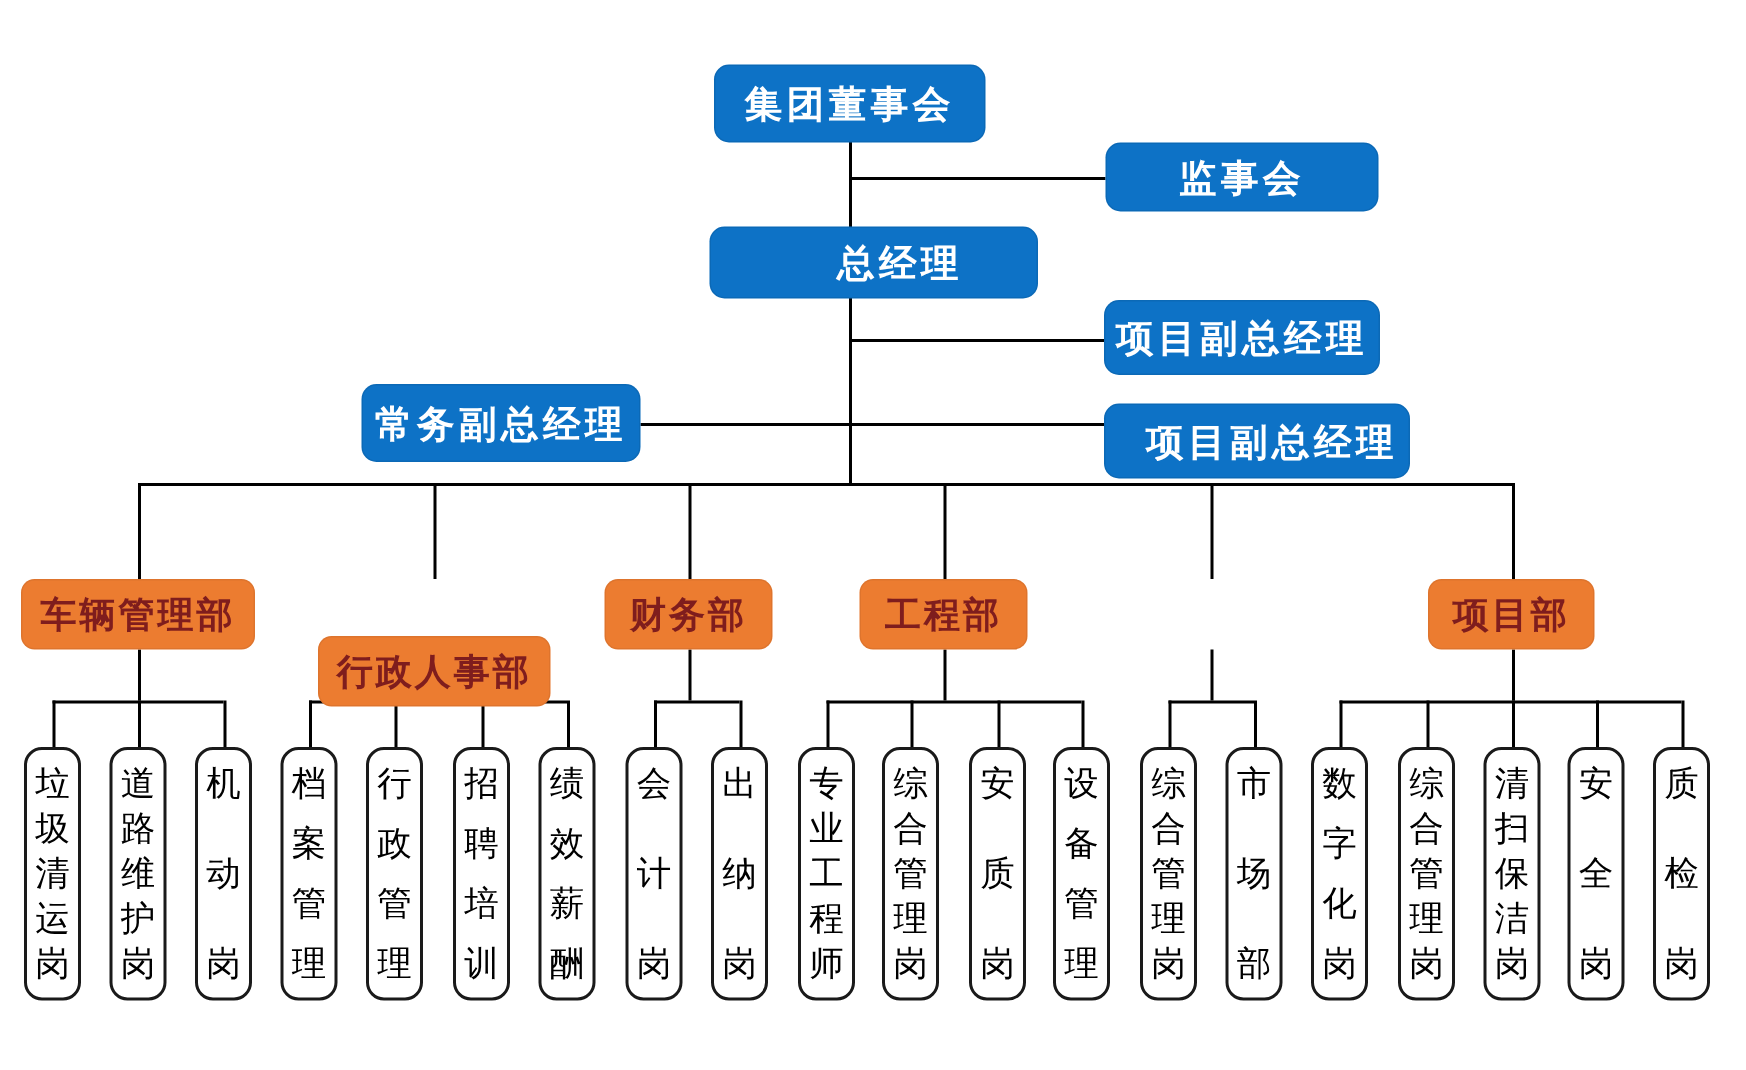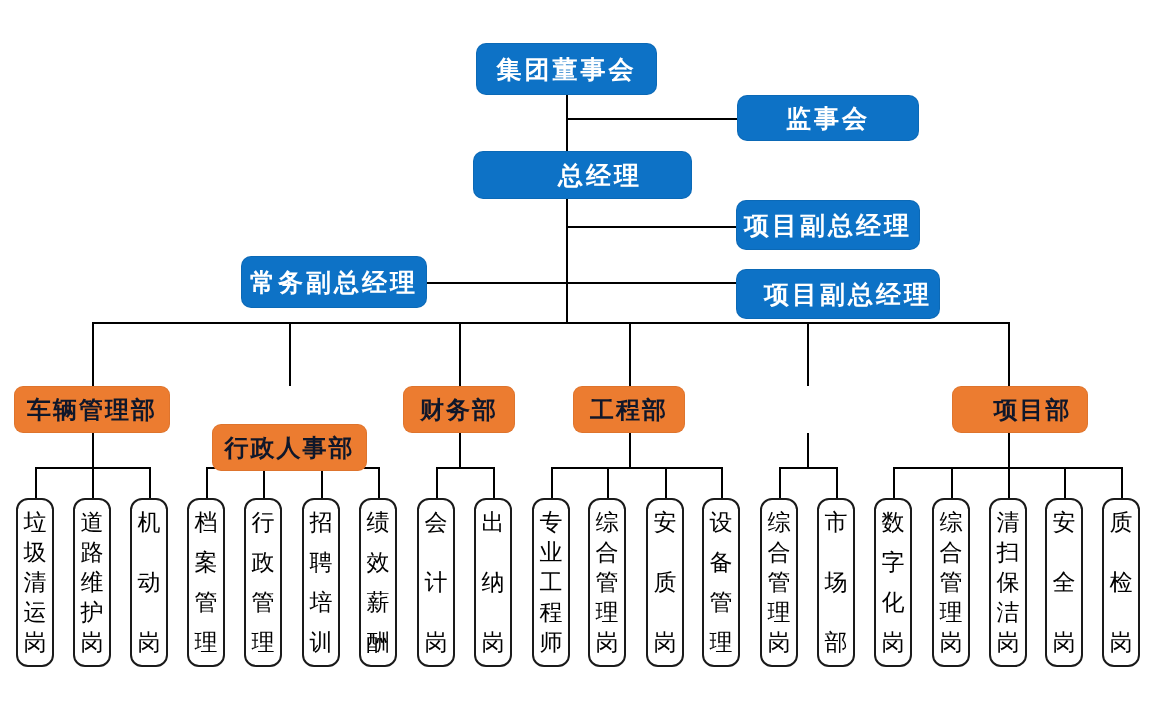--- a/index.html
+++ b/index.html
@@ -24,21 +24,21 @@
     color: #ffffff;
     border-radius: 10px;
     display: flex; align-items: center; justify-content: center;
     font-size: 25px; font-weight: bold; letter-spacing: 3px;
     box-shadow: inset 0 0 0 1px rgba(0,0,0,0.08);
   }
   
   .box-orange {
     position: absolute;
     background: #EC7C30;
-    color: #0f172a;
+    color: #7f1d1d;
     border-radius: 9px;
     display: flex; align-items: center; justify-content: center;
     font-size: 24px; font-weight: bold; letter-spacing: 2px;
     box-shadow: inset 0 0 0 1px rgba(0,0,0,0.06);
   }
   
   .vbox {
     position: absolute;
     width: 38px; height: 169px;
     box-sizing: border-box;
@@ -115,21 +115,21 @@
   <div class="box-blue" style="left:737px; top:95px; width:182px; height:46px;">监事会</div>
   <div class="box-blue" style="left:473px; top:151px; width:184px; height:48px;padding-left:35px;">总经理</div>
   <div class="box-blue" style="left:736px; top:200px; width:184px; height:50px;">项目副总经理</div>
   <div class="box-blue" style="left:241px; top:256px; width:186px; height:52px;">常务副总经理</div>
   <div class="box-blue" style="left:736px; top:269px; width:184px; height:50px;padding-left:20px;">项目副总经理</div>
 
   <div class="box-orange" style="left:14px; top:386px; width:156px; height:47px;">车辆管理部</div>
   <div class="box-orange" style="left:212px; top:408px; width:155px; height:47px;margin-top:16px;">行政人事部</div>
   <div class="box-orange" style="left:403px; top:386px; width:112px; height:47px;">财务部</div>
   <div class="box-orange" style="left:573px; top:386px; width:112px; height:47px;">工程部</div>
-  <div class="box-orange" style="left:952px; top:386px; width:111px; height:47px;padding-left:25px;">项目部</div>
+  <div class="box-orange" style="left:952px; top:386px; width:111px; height:47px;">项目部</div>
 
   <div class="vbox" style="left:16px; top:498px;">
       <span>垃</span>
       <span>圾</span>
       <span>清</span>
       <span>运</span>
       <span>岗</span>
     </div>
   <div class="vbox" style="left:73px; top:498px;">
       <span>道</span>

